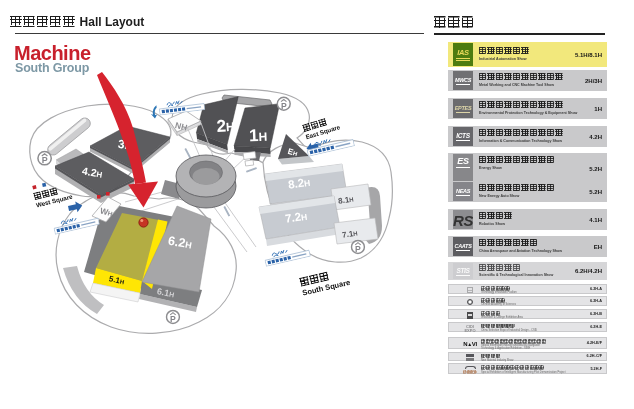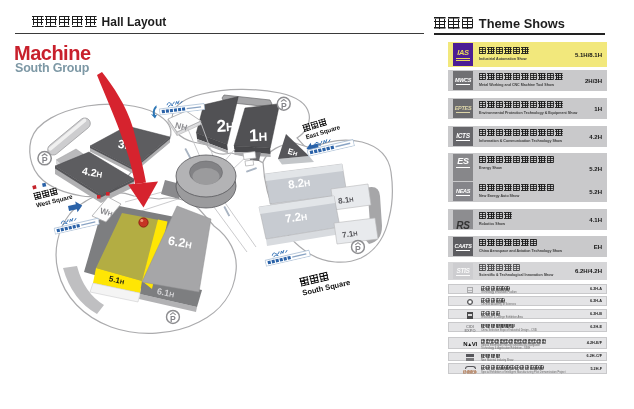--- a/index.html
+++ b/index.html
@@ -273,34 +273,34 @@
 <path d="M97,75 C105,95 116,119 125,146 C130,160 133,173 135,184 L146,182.5 C143.5,168 139,151 133,128 C126,105 113,86 102,72 Z" fill="#d6232e"></path>
 
 <path d="M128,184.5 L158,181.5 L143.5,207.5 Z" fill="#d6232e"></path>
 
 <g>
       <circle cx="143.5" cy="222.5" r="4.6" fill="#c63324" stroke="#8e1f12" stroke-width="1"></circle>
       <circle cx="141.8" cy="220.6" r="1.5" fill="#ef9678"></circle>
     </g>
 </svg>
 
-<div class="abs" style="left:32px;top:15px;font-size:12.5px;color:#1d1d1d;font-weight:bold"><i class="z"></i><i class="z"></i><i class="z"></i><i class="z"></i><i class="z"></i><span style="font-size:12px;vertical-align:1px">&nbsp;Hall Layout</span></div>
+<div class="abs" style="left:10px;top:15px;font-size:12.5px;color:#1d1d1d;font-weight:bold"><i class="z"></i><i class="z"></i><i class="z"></i><i class="z"></i><i class="z"></i><span style="font-size:12px;vertical-align:1px">&nbsp;Hall Layout</span></div>
 
 <div class="abs" style="left:15px;top:32.5px;width:409px;height:1.6px;background:#3a3a3a"></div>
 
 <div class="abs" style="left:14px;top:42px;font-size:20px;font-weight:bold;color:#c8202c;letter-spacing:-.5px">Machine</div>
 
 <div class="abs" style="left:15px;top:61px;font-size:12.5px;font-weight:bold;color:#7d98a5;letter-spacing:-.2px">South Group</div>
 
-<div class="abs" style="left:434px;top:16px;font-size:13px;color:#1d1d1d;font-weight:bold"><i class="z"></i><i class="z"></i><i class="z"></i><span style="font-size:12.8px;vertical-align:1px">&nbsp;Theme Shows</span></div>
+<div class="abs" style="left:434px;top:16px;font-size:13px;color:#1d1d1d;font-weight:bold"><i class="z"></i><i class="z"></i><i class="z"></i></div>
 
 <div class="abs" style="left:434px;top:33px;width:171px;height:1.6px;background:#222"></div>
 
 <div class="row" style="top:42px;height:25px;background:#f2e87c">
- <div class="lg" style="background:#4c1d95;color:#e8d95a">
+ <div class="lg" style="background:#4d7c0f;color:#e8d95a">
       <b style="font-size:7.5px;margin-top:4.5px">IAS</b>
       <u></u>
       <u></u>
     </div>
  <div class="tt" style="top:4.5px"><i class="z"></i><i class="z"></i><i class="z"></i><i class="z"></i><i class="z"></i><i class="z"></i></div>
  <div class="st" style="top:14.5px">Industrial Automation Show</div>
  <div class="hc">5.1H/8.1H</div>
 </div>
 
 <div class="row" style="top:70px;height:21px;background:#c9c9cb">
@@ -348,21 +348,21 @@
       <b>NEAS</b>
       <u></u>
     </div>
  <div class="tt"><i class="z"></i><i class="z"></i><i class="z"></i><i class="z"></i><i class="z"></i><i class="z"></i><i class="z"></i><i class="z"></i><i class="z"></i></div>
  <div class="st">New Energy Auto Show</div>
  <div class="hc">5.2H</div>
 </div>
 
 <div class="row" style="top:209px;height:21px;background:#c9c9cb">
  <div class="lg" style="background:#8d8d90;color:#333">
-      <b style="font-size:10px;margin-top:10px">RS</b>
+      <b style="font-size:15px;margin-top:2px">RS</b>
       <u style="background:#333"></u>
     </div>
  <div class="tt"><i class="z"></i><i class="z"></i><i class="z"></i><i class="z"></i></div>
  <div class="st">Robotics Show</div>
  <div class="hc">4.1H</div>
 </div>
 
 <div class="row" style="top:236px;height:21px;background:#c9c9cb">
  <div class="lg" style="background:#5d5d61">
       <b>CAATS</b>

